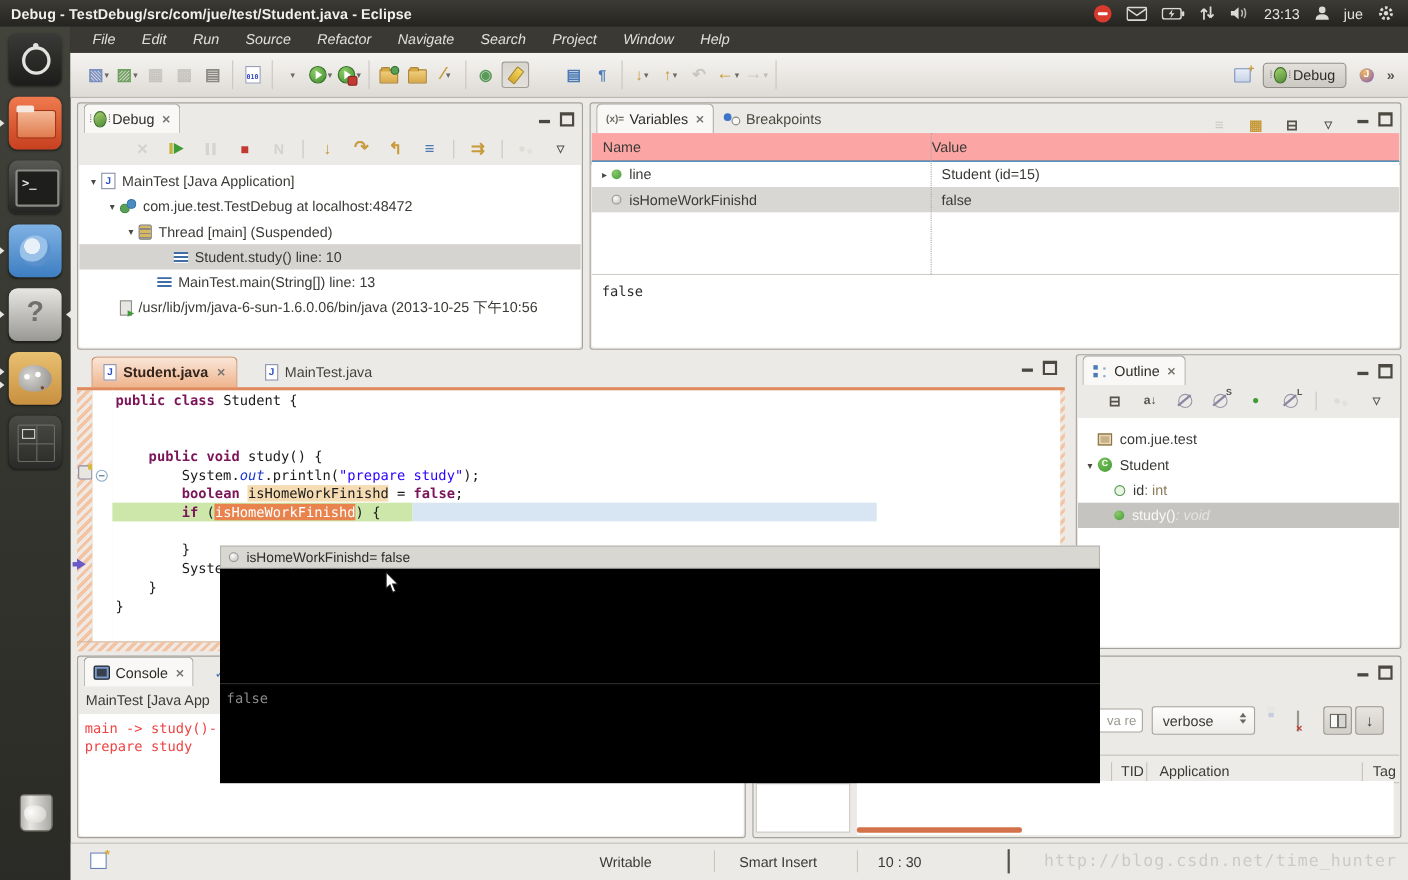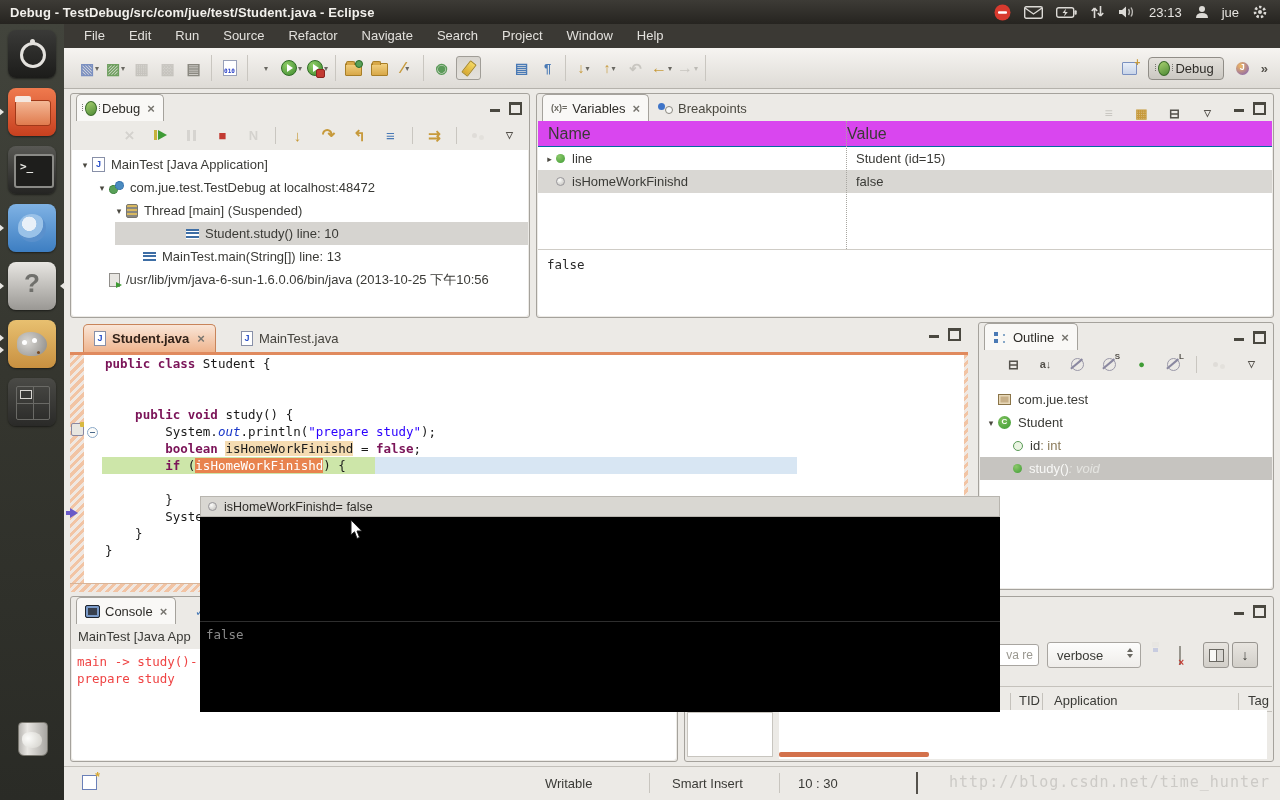--- a/index.html
+++ b/index.html
@@ -7,21 +7,21 @@
     font-family:"Liberation Sans",sans-serif;-webkit-font-smoothing:antialiased;}
   
   .unity-panel{position:absolute;left:0;top:0;width:1280px;height:24px;
     background:linear-gradient(#3D3B36,#262420);display:flex;align-items:center;color:#F2F0EC;z-index:20;}
   .win-title{margin-left:10px;font-size:13px;font-weight:bold;letter-spacing:.1px;}
   .tray{margin-left:auto;display:flex;align-items:center;gap:13px;margin-right:12px;font-size:13px;color:#E6E4E0;}
   .tray svg{display:block;}
   
   .menubar{position:absolute;left:64px;top:24px;width:1216px;height:24px;background:#3B3934;
     display:flex;align-items:center;color:#E2E0DC;font-size:13px;z-index:10;padding-left:8px;box-sizing:border-box;}
-  .menu-item{padding:0 12px;line-height:24px;}
+  .menu-item{padding:0 12px;line-height:24px;font-style:italic;}
   
   .launcher{position:absolute;left:0;top:24px;width:64px;height:776px;
     background:linear-gradient(180deg,#42443C 0%,#35362F 45%,#2A2B26 100%);z-index:5;}
   .laun{position:absolute;left:8px;width:48px;height:48px;}
   .licon{width:48px;height:48px;border-radius:8px;position:relative;box-shadow:0 1px 2px rgba(0,0,0,.5);}
   .licon-dash{background:linear-gradient(#3A3A38,#1C1C1A);}
   .licon-dash::before{content:"";position:absolute;left:12px;top:12px;width:20px;height:20px;border:3px solid #E4E2DE;border-radius:50%;}
   .licon-dash::after{content:"";position:absolute;left:22px;top:9px;width:5px;height:5px;background:#E4E2DE;border-radius:50%;}
   .licon-files{background:linear-gradient(#EF7A4E,#C7401F);}
   .licon-files::before{content:"";position:absolute;left:7px;top:12px;width:34px;height:24px;background:linear-gradient(#F4B896,#E07B4E);border:1px solid #A03818;border-radius:3px;}
@@ -123,21 +123,21 @@
   .i-japp::after{content:"J";position:absolute;left:0;right:0;top:1px;text-align:center;font:bold 9px "Liberation Sans",sans-serif;color:#2A50C8;}
   .i-gears{width:15px;height:13px;position:relative;}
   .i-gears::before{content:"";position:absolute;left:0;bottom:0;width:7px;height:7px;border-radius:50%;background:#58A058;border:1.5px dotted #2A6A2A;}
   .i-gears::after{content:"";position:absolute;right:0;top:0;width:7px;height:7px;border-radius:50%;background:#4A8BC0;border:1.5px dotted #24589A;}
   .i-thread{width:10px;height:12px;background:repeating-linear-gradient(#D8B860 0 2.5px,#8A8880 2.5px 4px);border:1px solid #78766E;border-radius:2px;}
   .i-frame{width:13px;height:10px;background:repeating-linear-gradient(180deg,#3E6EA5 0 2px,#fff 2px 3.5px);}
   .i-proc{width:9px;height:12px;background:#E8E6E2;border:1px solid #908E8A;position:relative;}
   .i-proc::after{content:"";position:absolute;right:-3px;bottom:-2px;border-left:6px solid #3E9B35;border-top:3.5px solid transparent;border-bottom:3.5px solid transparent;}
   
   #variables-view{left:536px;top:93px;width:738px;height:225px;}
-  .vhead{position:absolute;left:1px;right:1px;top:27px;height:25px;background:#d946ef;border-bottom:4px solid #0369a1;display:flex;align-items:center;font-size:16px;color:#3A3A36;}
+  .vhead{position:absolute;left:1px;right:1px;top:27px;height:25px;background:#fca5a5;border-bottom:4px solid #0369a1;display:flex;align-items:center;font-size:13px;color:#3A3A36;}
   .vh-name{padding-left:10px;width:299px;box-sizing:border-box;}
   .vbody{position:absolute;left:1px;right:1px;top:53px;height:102px;background:#fff;}
   .vrow{height:23px;display:flex;align-items:center;font-size:13px;color:#3A3A36;}
   .vrow.sel{background:#D9D7D3;}
   .ncell{width:309px;display:flex;align-items:center;padding-left:5px;box-sizing:border-box;flex:none;}
   .vexp{width:13px;font-size:9px;color:#4A4840;text-align:center;flex:none;}
   .vcell{padding-left:9px;}
   .vcol-div{position:absolute;left:309px;top:27px;height:128px;border-left:1px dotted #A8A6A0;z-index:2;}
   .vdetail{position:absolute;left:1px;right:1px;top:155px;bottom:1px;background:#fff;border-top:1px solid #CFCCC6;
     font:12.5px/16px "DejaVu Sans Mono",monospace;color:#2A2A2A;padding:7px 9px;border-radius:0 0 3px 3px;}
@@ -499,21 +499,21 @@
         <div class="trow" style="padding-left: 23px;">
           <span class="tarrow">▾</span>
           <span class="ticon i-gears"></span>
           <span>com.jue.test.TestDebug at localhost:48472</span>
         </div>
         <div class="trow" style="padding-left: 40px;">
           <span class="tarrow">▾</span>
           <span class="ticon i-thread"></span>
           <span>Thread [main] (Suspended)</span>
         </div>
-        <div class="trow sel" style="padding-left: 57px; margin-left: 43px;">
+        <div class="trow sel" style="padding-left: 72px;">
           <span class="tarrow"></span>
           <span class="ticon i-frame"></span>
           <span>Student.study() line: 10</span>
         </div>
         <div class="trow" style="padding-left: 57px;">
           <span class="tarrow"></span>
           <span class="ticon i-frame"></span>
           <span>MainTest.main(String[]) line: 13</span>
         </div>
         <div class="trow" style="padding-left: 23px;">

